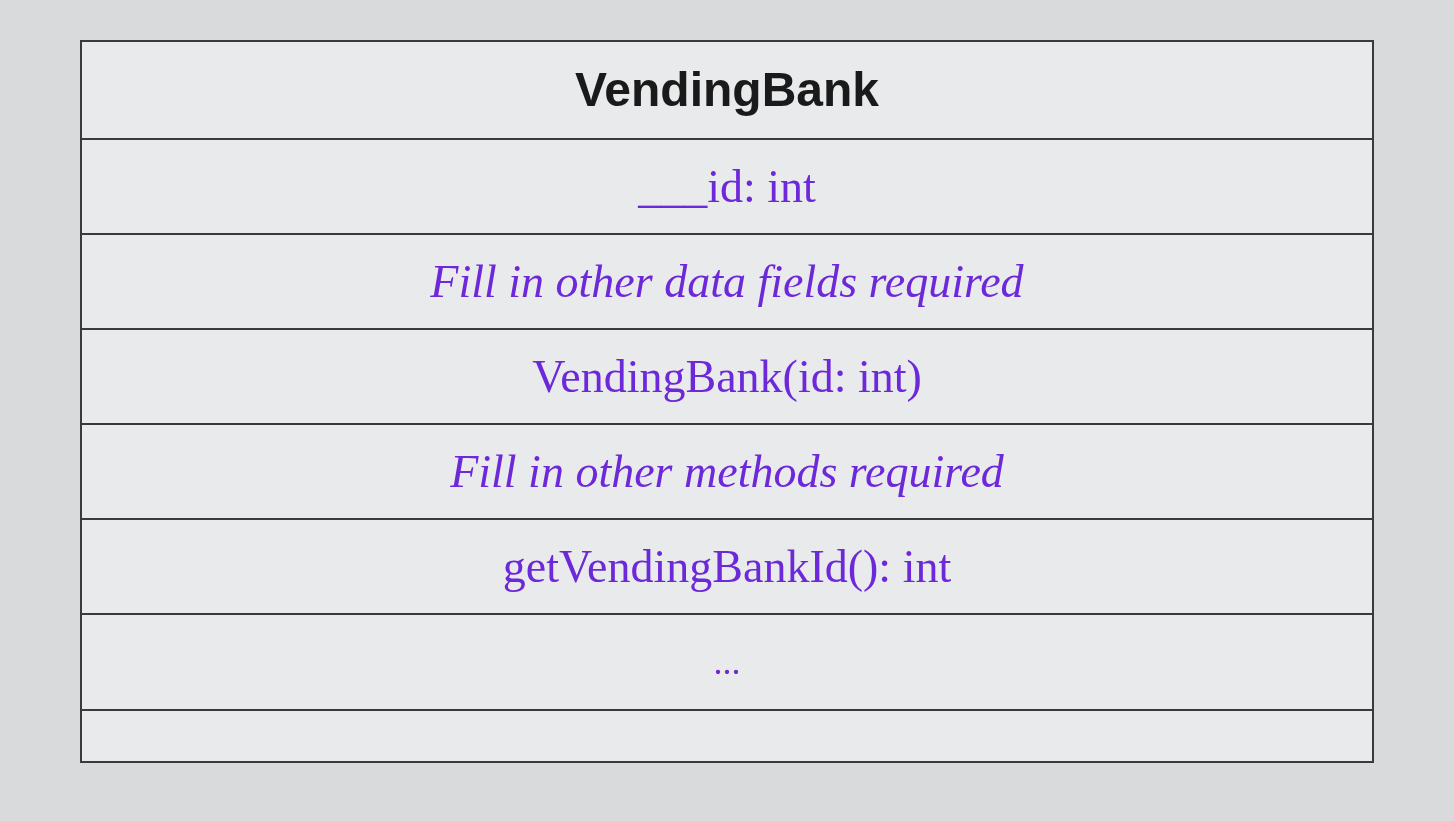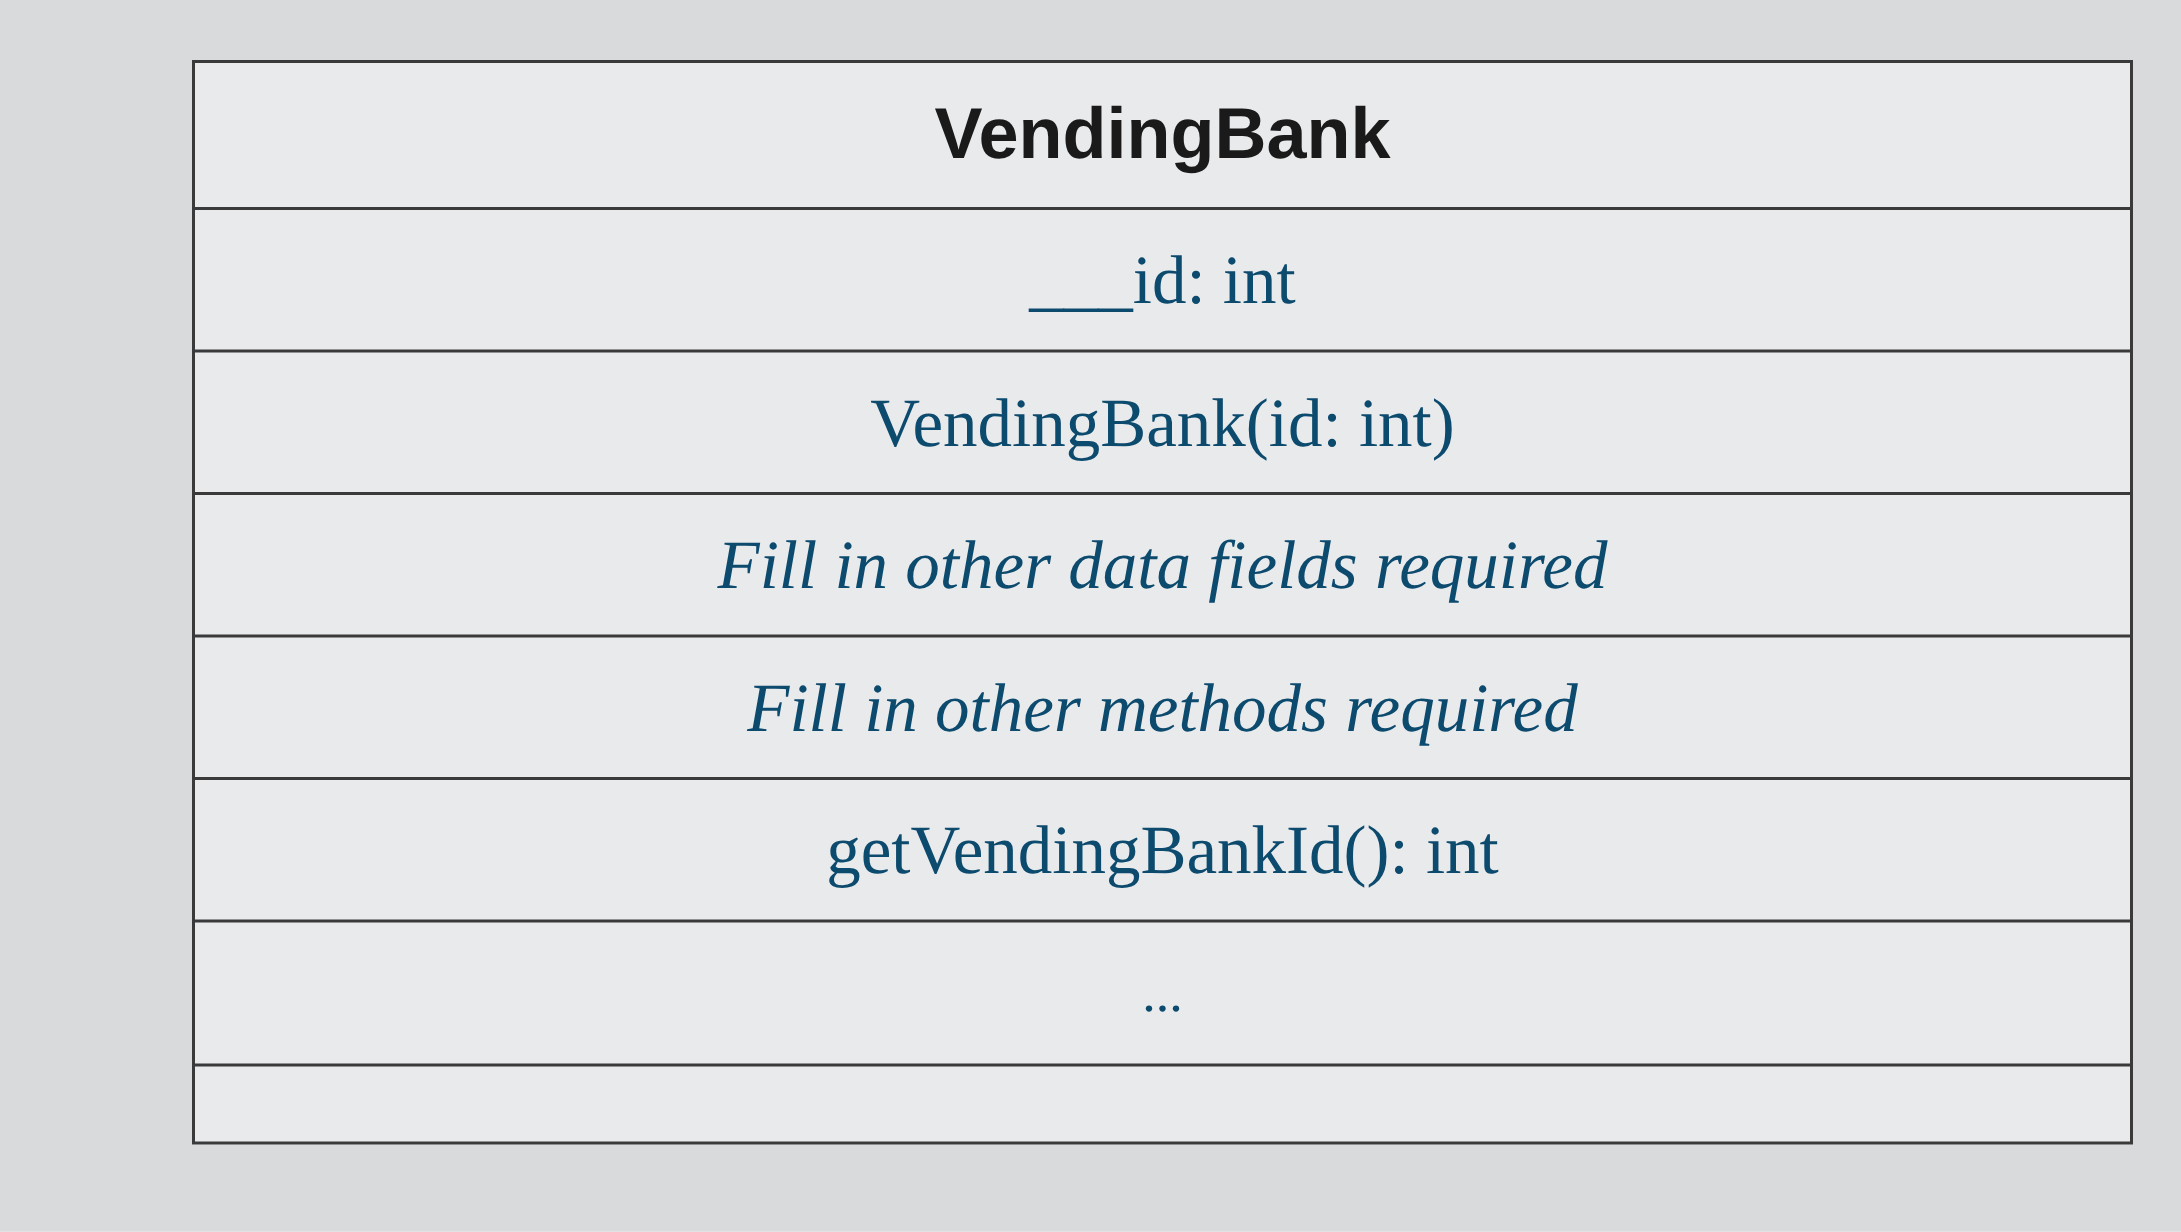--- a/index.html
+++ b/index.html
@@ -12,28 +12,27 @@
       font-family: Georgia, 'Times New Roman', serif;
       padding: 40px 80px;
       width: 1454px;
       height: 821px;
     }
     .uml-class {
       width: 100%;
       border: 2px solid #3a3a3a;
       background: #e8eaec;
       border-collapse: collapse;
-      margin-left: 48px;
     }
     .uml-row {
       border-bottom: 2px solid #3a3a3a;
       text-align: center;
       padding: 12px 20px;
       font-size: 46px;
-      color: #0c4a6e;
+      color: #6d28d9;
       line-height: 1.5;
     }
     .uml-row:last-child {
       border-bottom: none;
     }
     .class-name {
       font-weight: bold;
       font-family: Arial, Helvetica, sans-serif;
       font-size: 48px;
       color: #1a1a1a;
@@ -50,19 +49,19 @@
       padding: 20px;
       font-size: 36px;
     }
   </style>
 </head>
 <body>
 
 <div class="uml-class">
   <div class="uml-row class-name">VendingBank</div>
   <div class="uml-row">___id: int</div>
+  <div class="uml-row italic">Fill in other data fields required</div>
   <div class="uml-row">VendingBank(id: int)</div>
-  <div class="uml-row italic">Fill in other data fields required</div>
   <div class="uml-row italic">Fill in other methods required</div>
   <div class="uml-row">getVendingBankId(): int</div>
   <div class="uml-row ellipsis-row">...</div>
   <div class="uml-row empty-row"></div>
 </div>
 
 </body></html>

